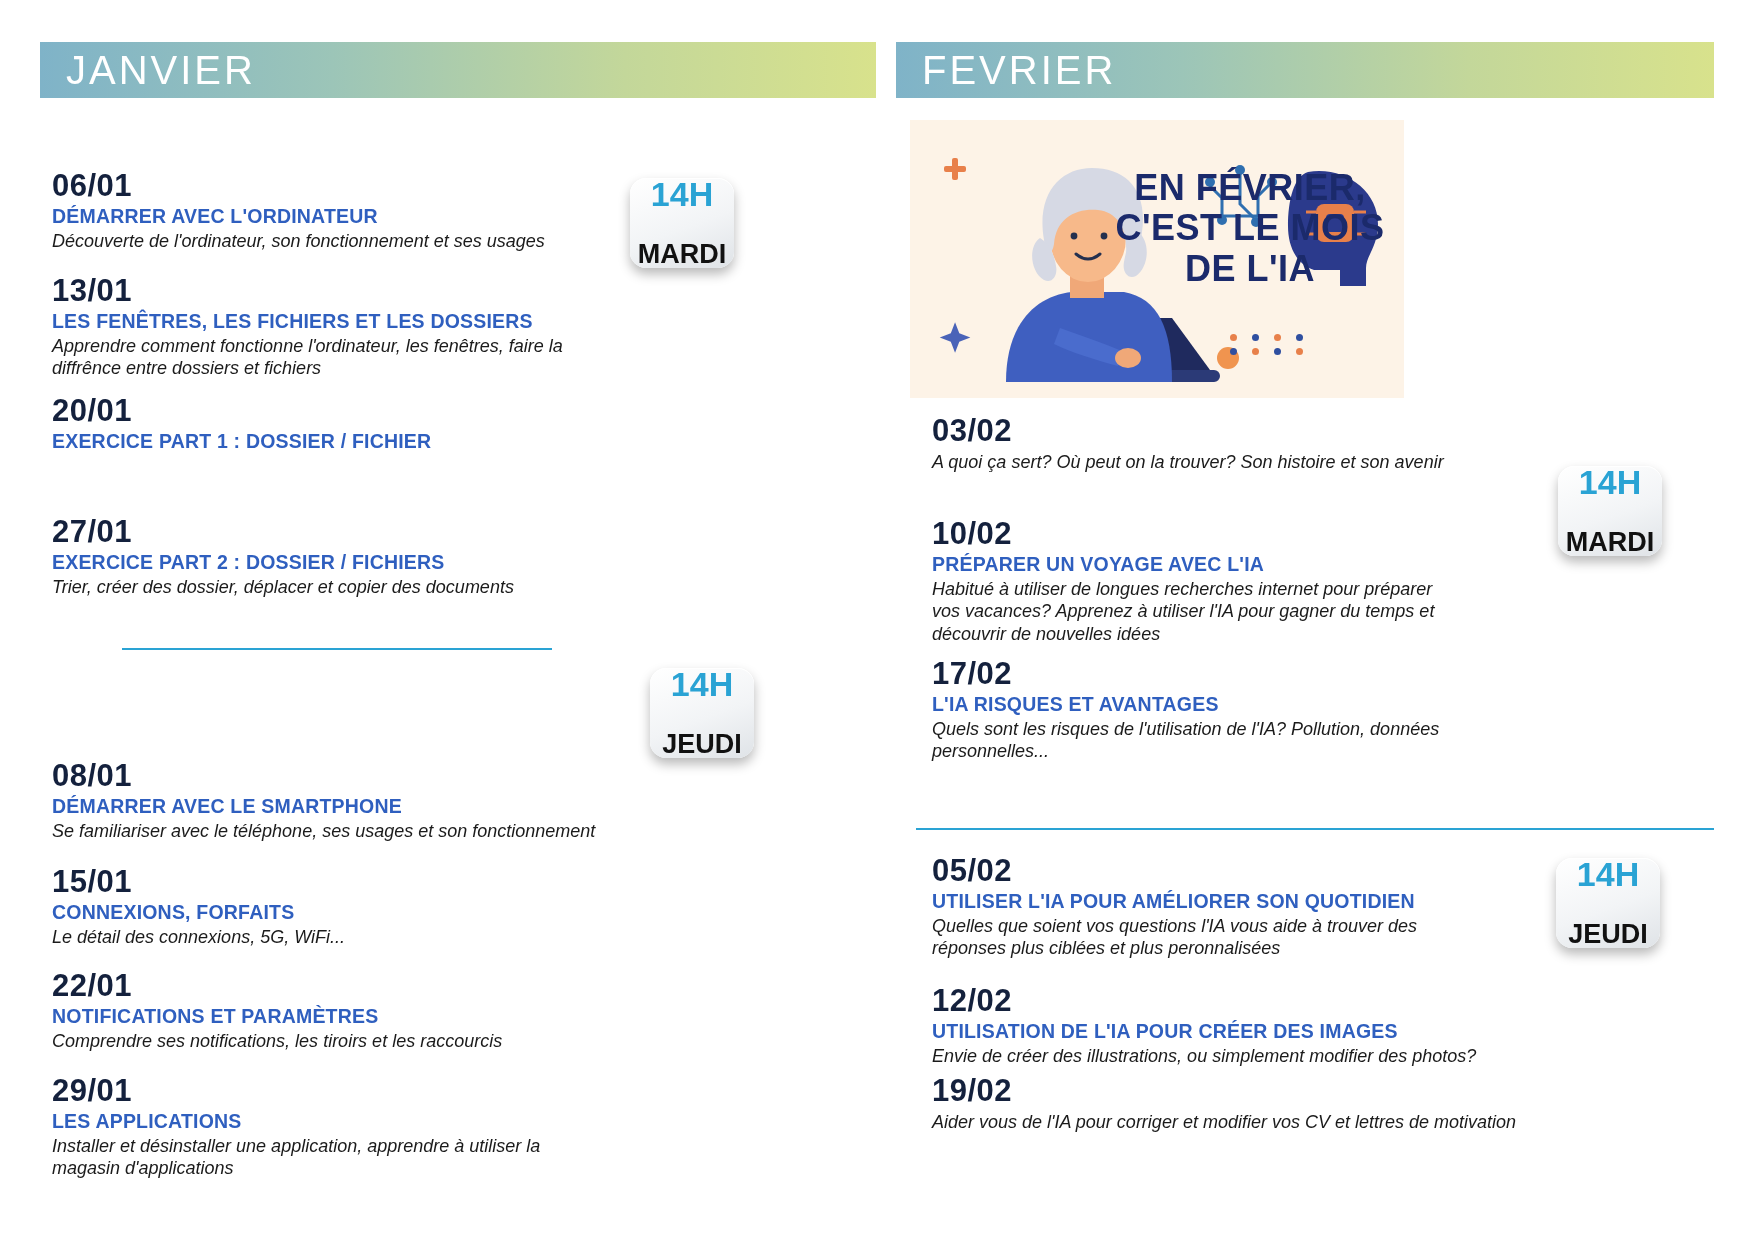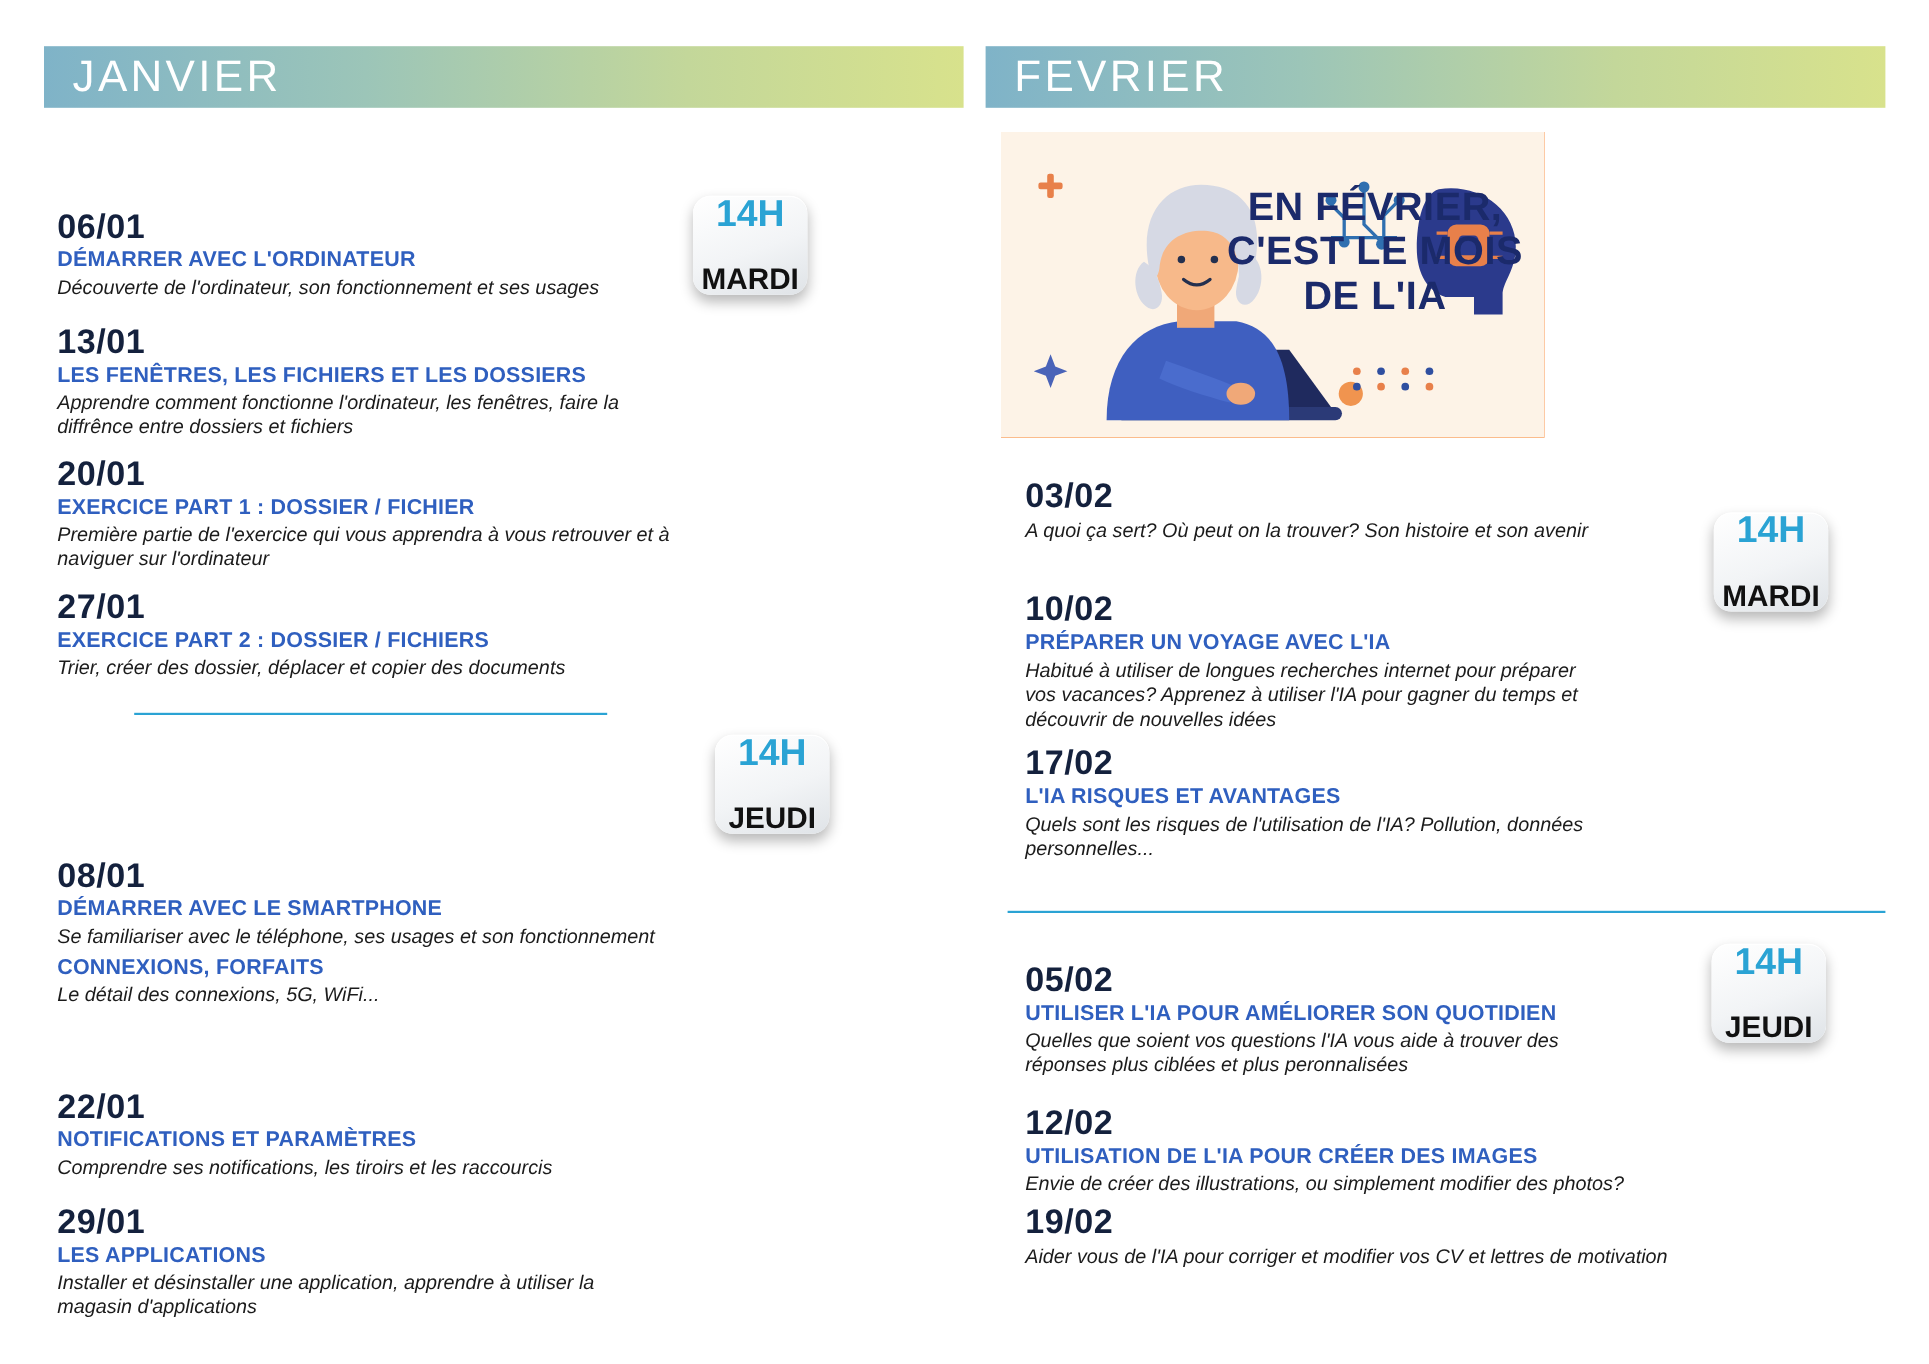--- a/index.html
+++ b/index.html
@@ -45,21 +45,20 @@
   
   .session {
     position: absolute;
   }
   .session .date {
     font-size: 31px;
     font-weight: bold;
     color: #14213d;
     line-height: 1.05;
     letter-spacing: 0.5px;
-    margin-top: 20px;
   }
   .session .title {
     font-size: 19.5px;
     font-weight: bold;
     color: #2f5fbf;
     line-height: 1.15;
     margin-top: 2px;
     letter-spacing: 0.2px;
   }
   .session .desc {
@@ -162,38 +161,38 @@
 
 <div class="session" style="left:52px; top:275px; width:580px;">
   <div class="date">13/01</div>
   <div class="title">LES FENÊTRES, LES FICHIERS ET LES DOSSIERS</div>
   <div class="desc">Apprendre comment fonctionne l'ordinateur, les fenêtres, faire la diffrênce entre dossiers et fichiers</div>
 </div>
 
 <div class="session" style="left:52px; top:395px; width:560px;">
   <div class="date">20/01</div>
   <div class="title">EXERCICE PART 1 : DOSSIER / FICHIER</div>
-  <div class="desc">Première partie de l'exercice qui vous apprendra à vous retrouver et à naviguer sur l'ordinateur</div>
 </div>
 
 <div class="session" style="left:52px; top:516px; width:580px;">
   <div class="date">27/01</div>
   <div class="title">EXERCICE PART 2 : DOSSIER / FICHIERS</div>
   <div class="desc">Trier, créer des dossier, déplacer et copier des documents</div>
 </div>
 
 <div class="rule" style="left:122px; top:648px; width:430px;"></div>
 
 <div class="session" style="left:52px; top:760px; width:580px;">
   <div class="date">08/01</div>
   <div class="title">DÉMARRER AVEC LE SMARTPHONE</div>
   <div class="desc">Se familiariser avec le téléphone, ses usages et son fonctionnement</div>
 </div>
 
 <div class="session" style="left:52px; top:866px; width:580px;">
+  <div class="date">15/01</div>
   <div class="title">CONNEXIONS, FORFAITS</div>
   <div class="desc">Le détail des connexions, 5G, WiFi...</div>
 </div>
 
 <div class="session" style="left:52px; top:970px; width:580px;">
   <div class="date">22/01</div>
   <div class="title">NOTIFICATIONS ET PARAMÈTRES</div>
   <div class="desc">Comprendre ses notifications, les tiroirs et les raccourcis</div>
 </div>
 

